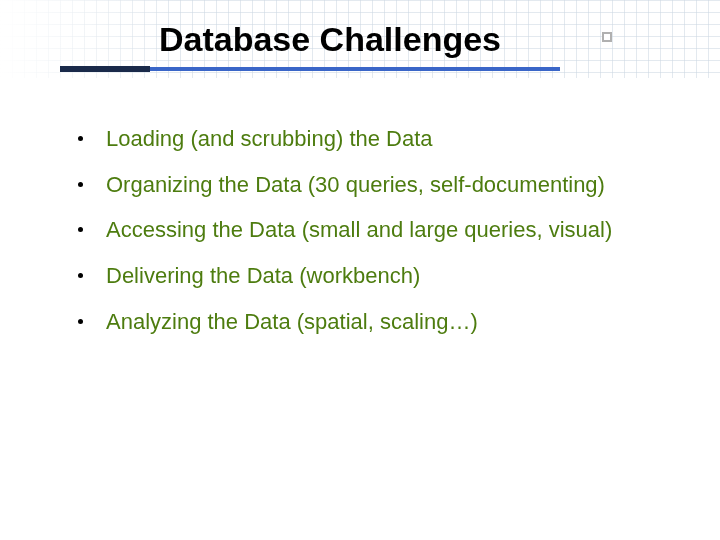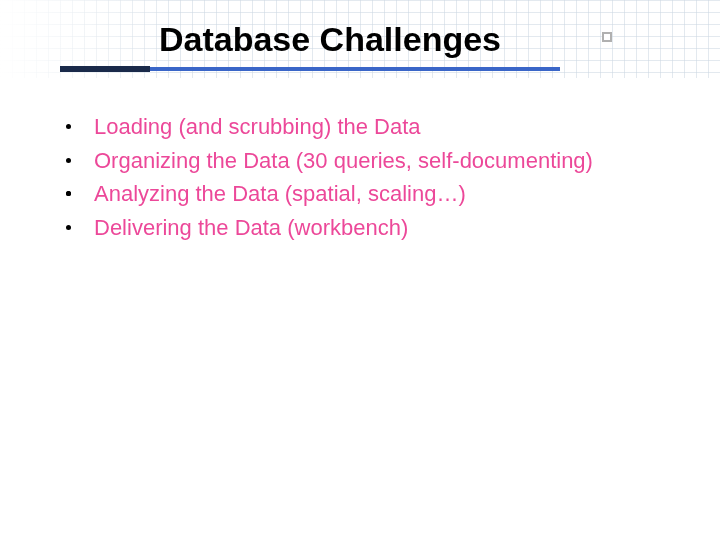--- a/index.html
+++ b/index.html
@@ -78,25 +78,25 @@
     left: 56px;
     right: 40px;
   }
   ul.bullets {
     margin: 0;
     padding: 0;
     list-style: none;
   }
   ul.bullets li {
     font-size: 22px;
-    color: #ec4899;
+    color: #4d7c0f;
     line-height: 1.35;
     position: relative;
     padding-left: 34px;
-    margin: 4px;
+    margin: 16px;
   }
   ul.bullets li .dot {
     position: absolute;
     left: 6px;
     top: 0.55em;
     width: 5px;
     height: 5px;
     border-radius: 50%;
     background: #000000;
   }
@@ -129,19 +129,19 @@
     <div class="underline-dark"></div>
     <div class="underline-blue"></div>
   </div>
 
   <div class="corner-square"></div>
 
   <div class="content">
     <ul class="bullets">
       <li><span class="dot"></span><span>Loading (and scrubbing) the Data</span></li>
       <li><span class="dot"></span><span>Organizing the Data (30 queries, self-documenting)</span></li>
-      <li><span class="dot"></span></li>
+      <li><span class="dot"></span><span>Accessing the Data (small and large queries, visual)</span></li>
+      <li><span class="dot"></span><span>Delivering the Data (workbench)</span></li>
       <li><span class="dot"></span><span>Analyzing the Data (spatial, scaling…)</span></li>
-      <li><span class="dot"></span><span>Delivering the Data (workbench)</span></li>
     </ul>
   </div>
 
 </div>
 
 </body></html>

